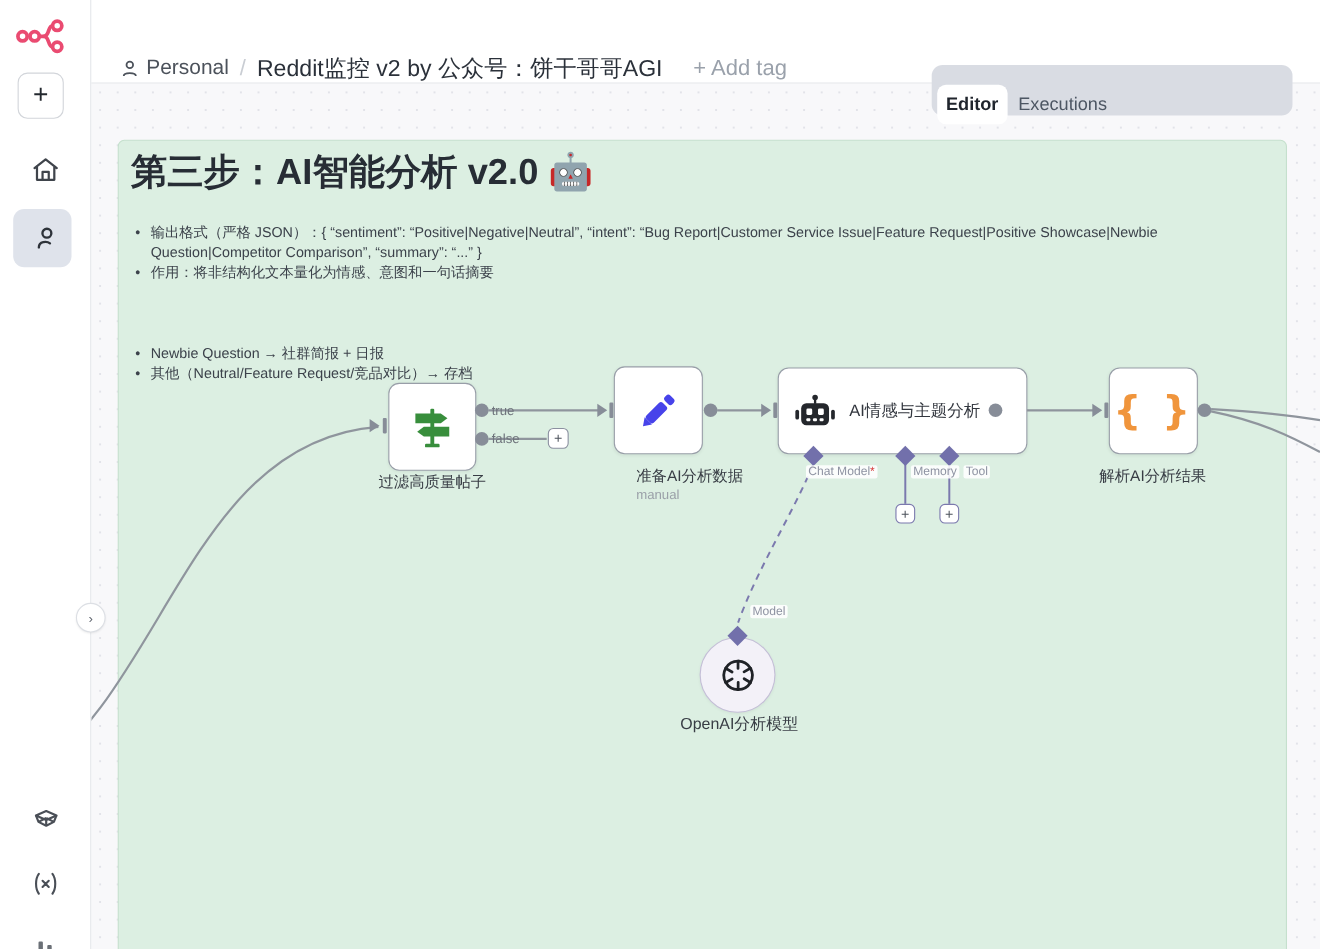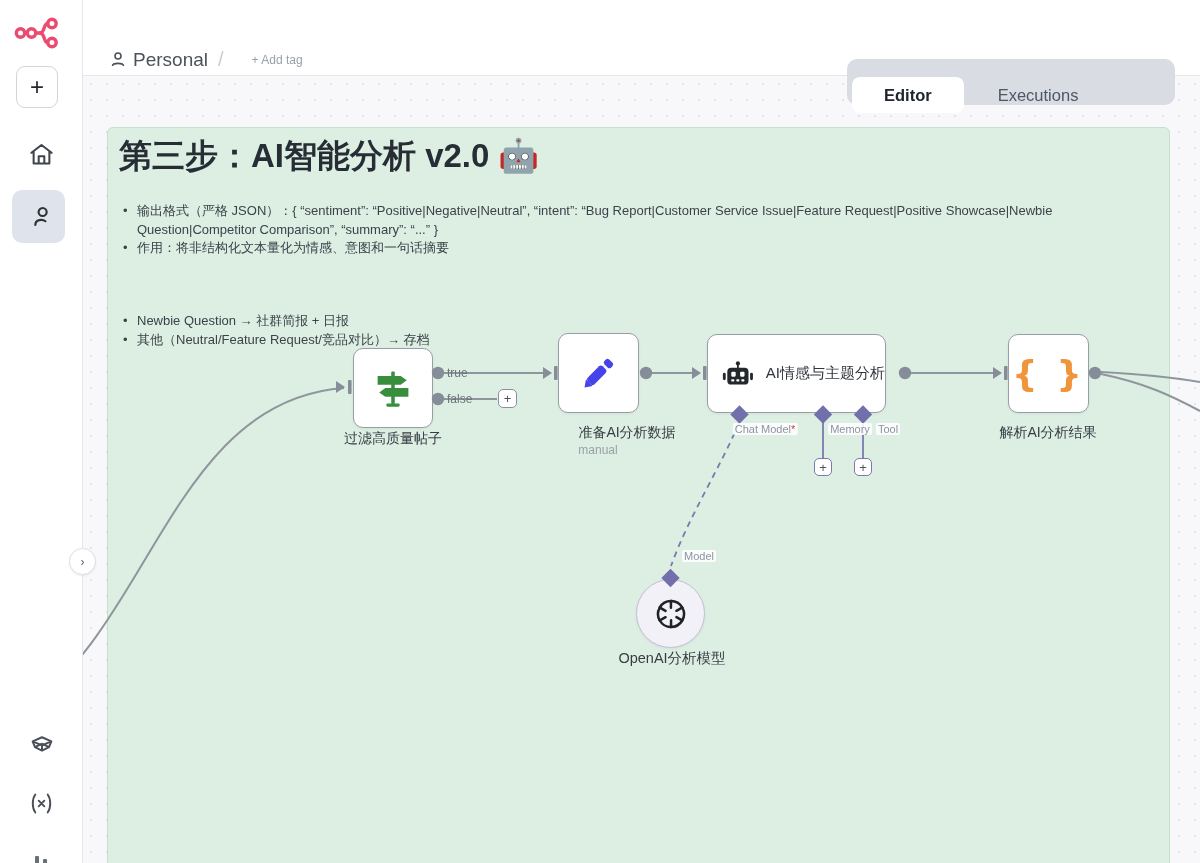--- a/index.html
+++ b/index.html
@@ -14,26 +14,26 @@
   #canvas { position:absolute; left:83px; top:76px; width:1117px; height:787px;
     background:#f8f8fa;
     background-image:radial-gradient(circle,#e2e3e9 1.1px, transparent 1.1px);
     background-size:16px 16px; z-index:0; }
 
   #breadcrumb { position:absolute; left:110px; top:24px; display:flex;
     align-items:center; gap:10px; z-index:10;margin-top:24px; }
   .bc-personal { font-size:19px; color:#4c525b; display:flex; align-items:center; gap:7px;}
   .bc-sep { font-size:20px; color:#c9cdd3; }
   .bc-title { font-size:21px; color:#2b313a; }
-  .bc-addtag { font-size:12px; color:#9aa1ab; margin-left:18px; }
+  .bc-addtag { font-size:20px; color:#9aa1ab; margin-left:18px; }
 
   #tabs { position:absolute; left:847px; top:59px; width:328px; height:46px;
     background:#d9dce3; border-radius:10px; display:flex; align-items:center;
     padding:5px; gap:2px; z-index:10; }
-  .tab { height:36px; line-height:36px; padding:0 32px; font-size:16.5px;
+  .tab { height:36px; line-height:36px; padding:0 8px; font-size:16.5px;
     color:#4d5663; border-radius:8px;margin-top:25px; }
   .tab.active { background:#fff; color:#20252d; font-weight:700; }
 
   
   #logo { position:absolute; left:14px; top:16px; }
   #new-wf-btn { position:absolute; left:16px; top:66px; width:42px; height:42px;
     border:1.5px solid #d2d5da; border-radius:9px; background:#fff;
     display:flex; align-items:center; justify-content:center;
     font-size:24px; color:#23282e; font-weight:300; }
   .side-icon { position:absolute; left:0; width:83px; display:flex; justify-content:center; }
@@ -140,21 +140,21 @@
     <g transform="rotate(-45 20 20)" fill="#4743ea">
       <polygon points="7,15.5 0.5,20 7,24.5"></polygon>
       <rect x="7" y="15.5" width="20" height="9" rx="2.5"></rect>
       <rect x="29.5" y="15.5" width="6.5" height="9" rx="2.5"></rect>
     </g>
   </svg>
 </div>
 <div class="node-label" style="left:598px; top:424px;margin-left:29px;">准备AI分析数据</div>
 <div class="node-sub" style="left:598px; top:443px;">manual</div>
 
-<div class="node" style="left:707px; top:334px; width:179px; height:79px; justify-content:flex-start; padding-left:14px;">
+<div class="node" style="left:707px; top:334px; width:227px; height:79px; justify-content:flex-start; padding-left:14px;">
   <svg width="38" height="32" viewBox="0 0 36 30">
     <g fill="#24272c">
       <circle cx="18" cy="3" r="2.4"></circle>
       <rect x="17" y="4.5" width="2" height="4"></rect>
       <rect x="6" y="8" width="24" height="19" rx="4.5"></rect>
       <rect x="1" y="13.5" width="3.2" height="8.5" rx="1.6"></rect>
       <rect x="31.8" y="13.5" width="3.2" height="8.5" rx="1.6"></rect>
     </g>
     <g fill="#ffffff">
       <rect x="10.5" y="12.5" width="5" height="5.5" rx="1.2"></rect>
@@ -242,20 +242,21 @@
   <span class="bc-personal">
     <svg width="16" height="17" viewBox="0 0 16 17">
       <g stroke="#4c525b" stroke-width="1.6" fill="none">
         <circle cx="8" cy="5" r="3"></circle>
           <path d="M 2.5,15 C 2.5,11.5 13.5,11.5 13.5,15"></path>
       </g>
     </svg>
     <span>Personal</span>
   </span>
   <span class="bc-sep">/</span>
+  <span class="bc-title">Reddit监控 v2 by 公众号：饼干哥哥AGI</span>
   <span class="bc-addtag">+ Add tag</span>
 </div>
 <div id="tabs">
   <div class="tab active">Editor</div>
   <div class="tab">Executions</div>
 </div>
 
 <div id="sidebar">
   <div id="logo">
     <svg width="46" height="34" viewBox="0 0 46 34">

